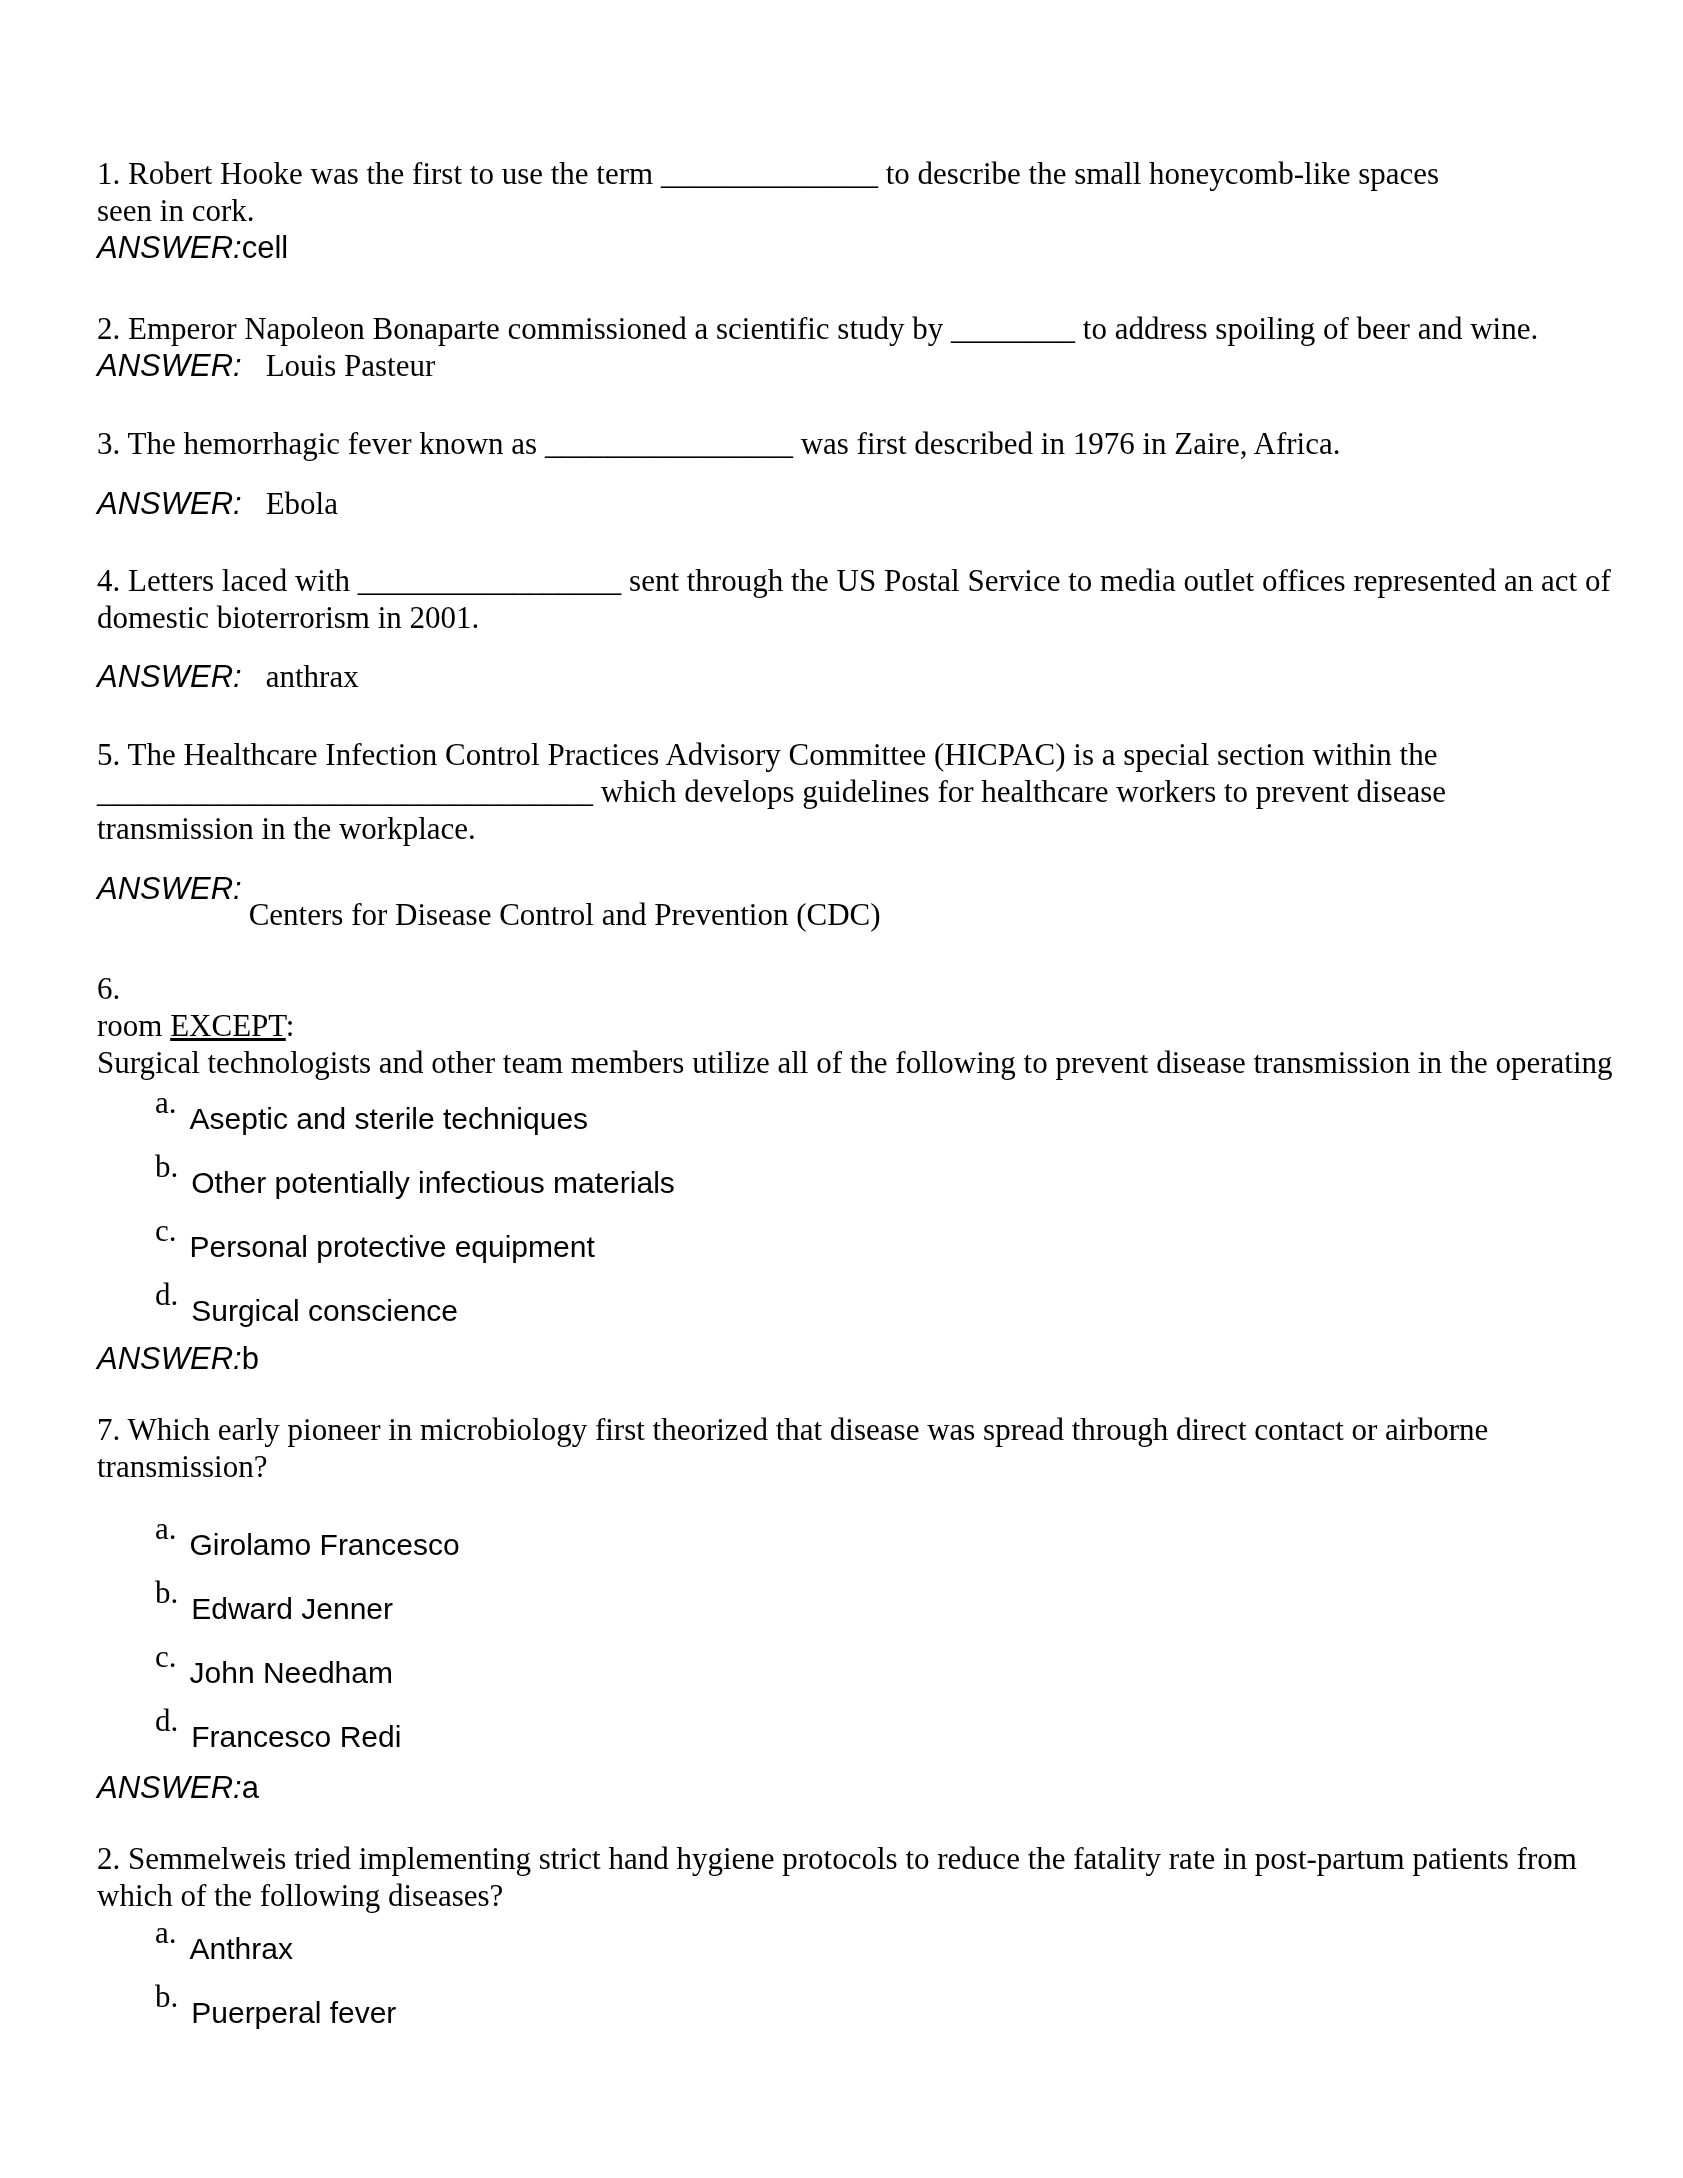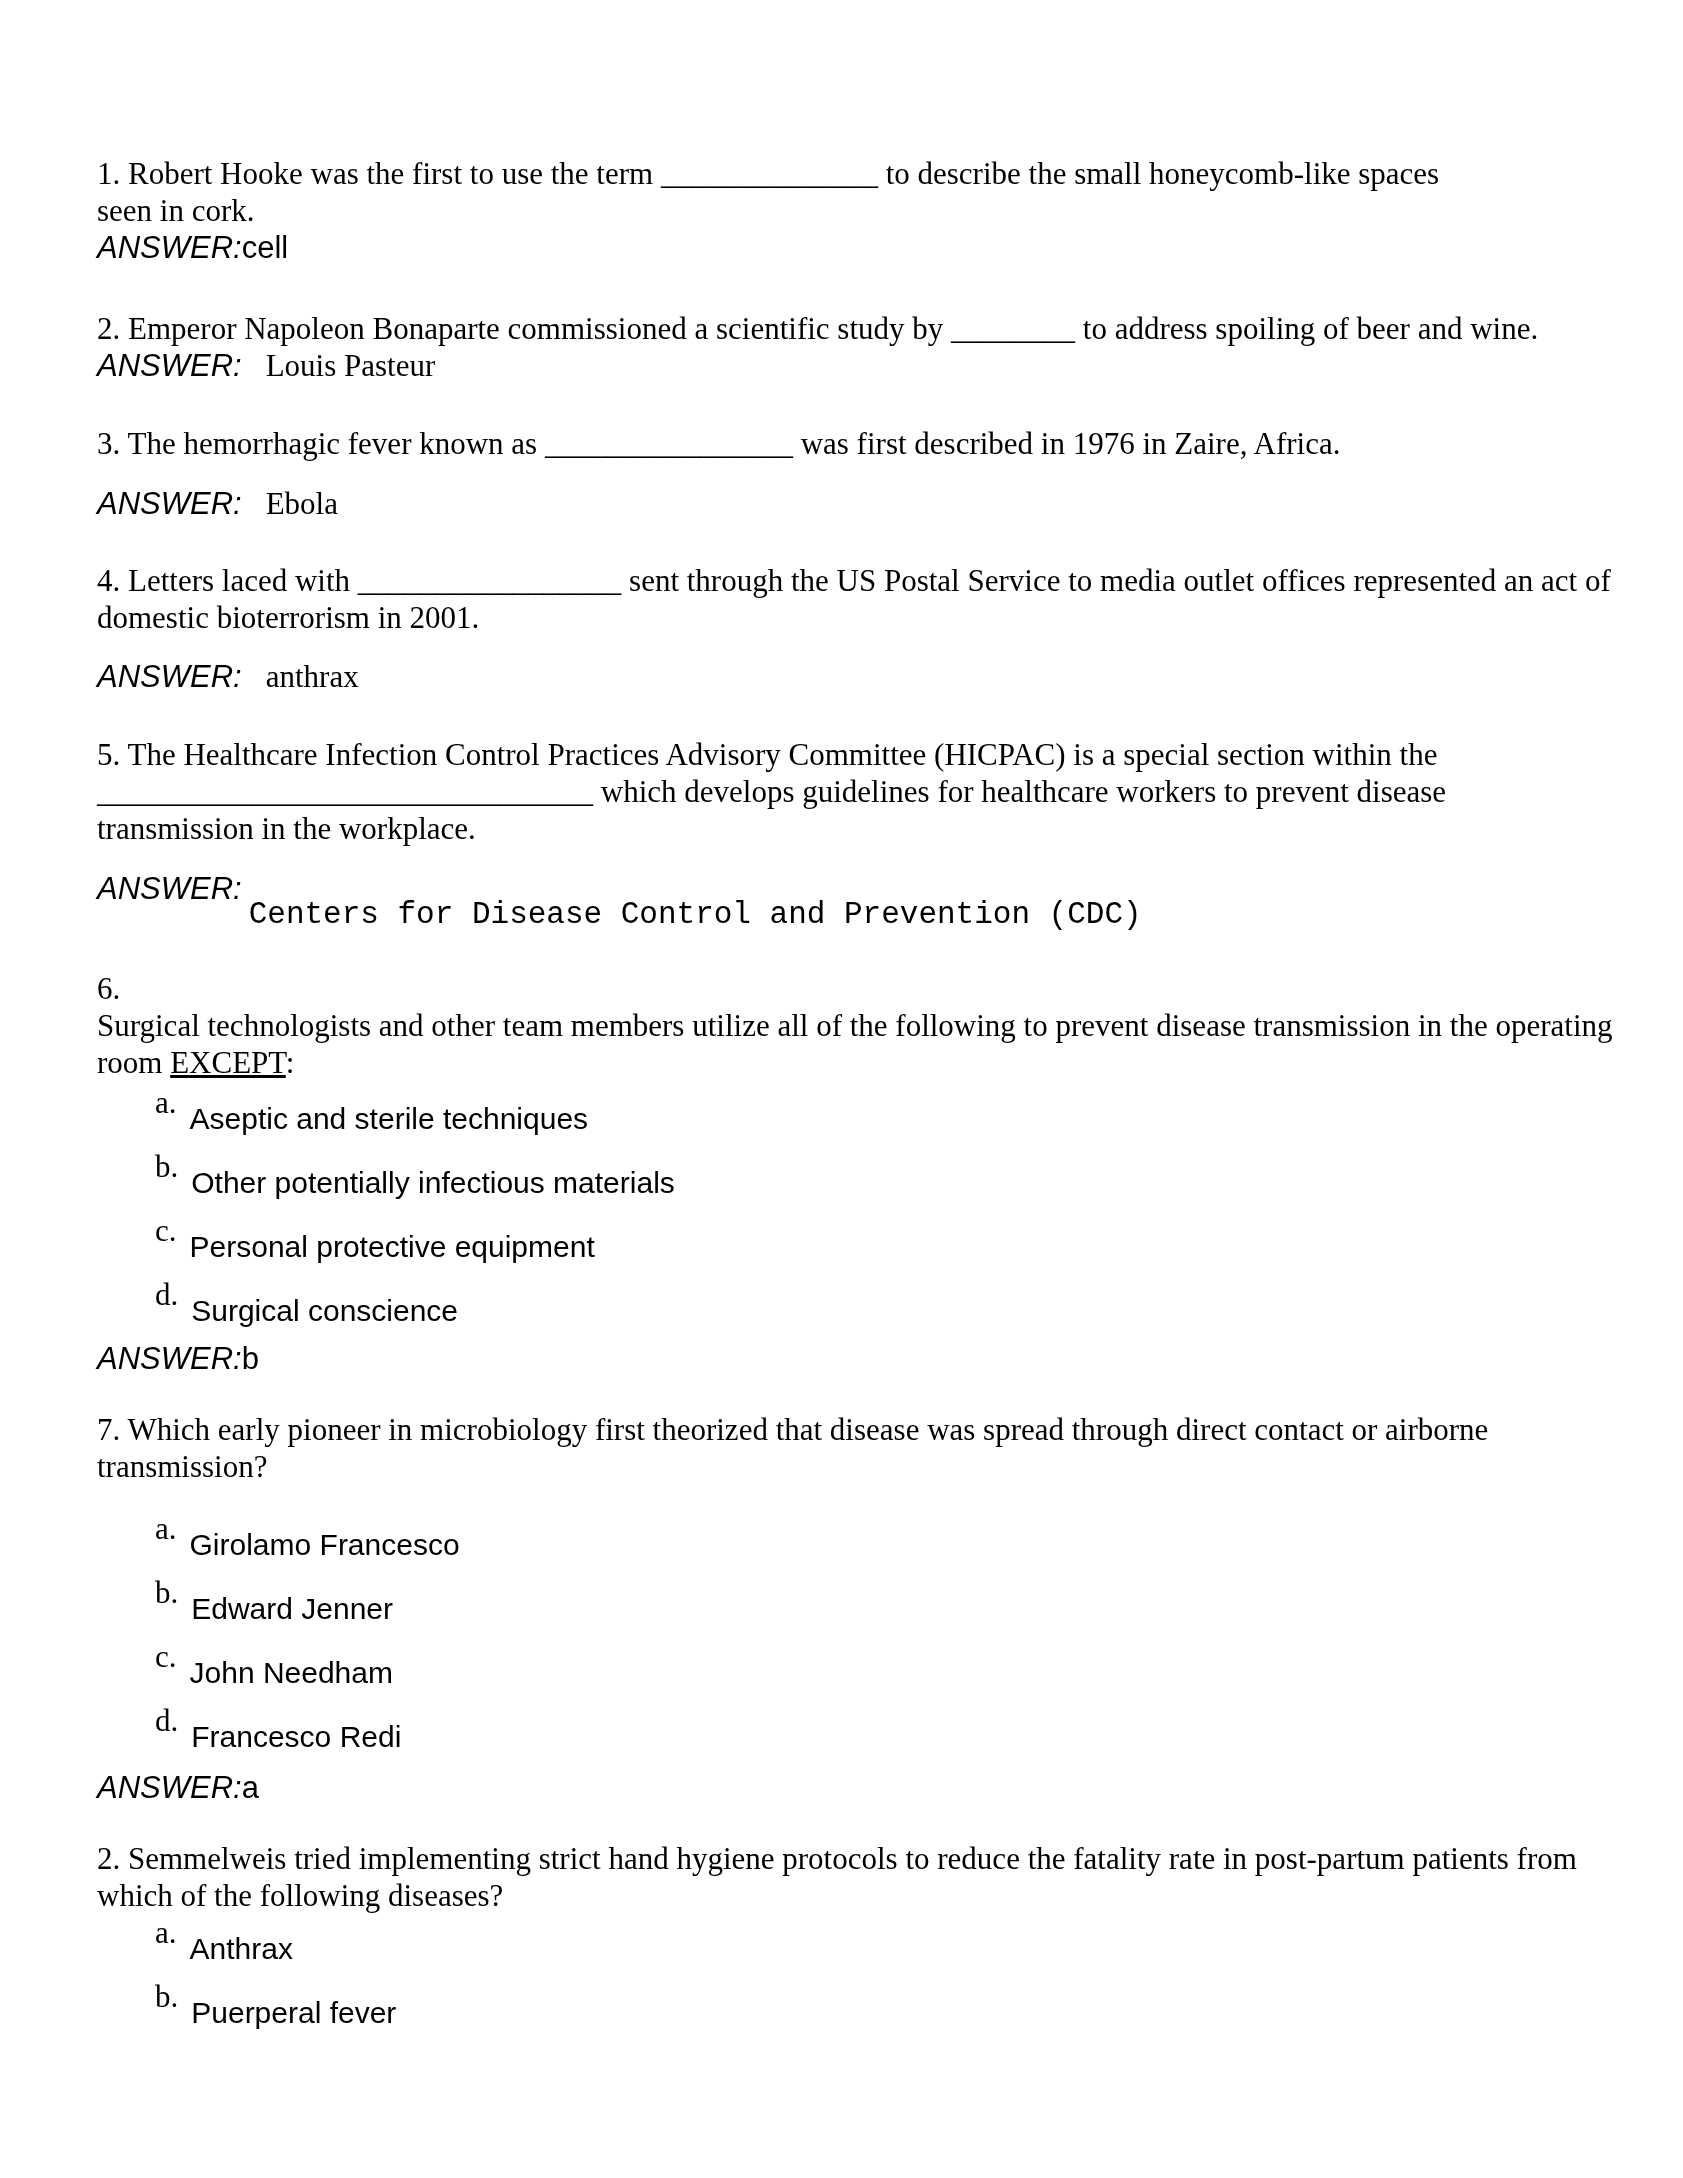--- a/index.html
+++ b/index.html
@@ -44,21 +44,21 @@
     flex: none;
   }
   .ans-val-serif {
     font-family: "Liberation Serif", "DejaVu Serif", serif;
     margin-left: 24px;
   }
   .ans-val-sans {
     font-family: "Liberation Sans", "DejaVu Sans", sans-serif;
   }
   .ans-val-below {
-    font-family: Liberation Mono, monospace;
+    font-family: Liberation Serif, serif;
     margin-left: 7px;
     margin-top: 26px;
   }
   .opts { }
   .opt {
     display: flex;
     align-items: flex-start;
   }
   .opt + .opt { margin-top: 14px; }
   .opt-letter {
@@ -122,22 +122,22 @@
   <div class="q mt41">5. The Healthcare Infection Control Practices Advisory Committee (HICPAC) is a special section within the
 ________________________________ which develops guidelines for healthcare workers to prevent disease
 transmission in the workplace.</div>
   <div class="ans-row mt23">
     <span class="ans-label">ANSWER:</span>
     <span class="ans-val-below">Centers for Disease Control and Prevention (CDC)</span>
   </div>
 
   <div>
     <div class="qline mt37">6.</div>
+    <div class="qline"><span>room </span><span class="underline">EXCEPT</span><span>:</span></div>
     <div class="qline">Surgical technologists and other team members utilize all of the following to prevent disease transmission in the operating</div>
-    <div class="qline"><span>room </span><span class="underline">EXCEPT</span><span>:</span></div>
     <div class="opts mt5">
       <div class="opt">
         <span class="opt-letter">a.</span>
         <span class="opt-text">Aseptic and sterile techniques</span>
       </div>
       <div class="opt">
         <span class="opt-letter">b.</span>
         <span class="opt-text">Other potentially infectious materials</span>
       </div>
       <div class="opt">

